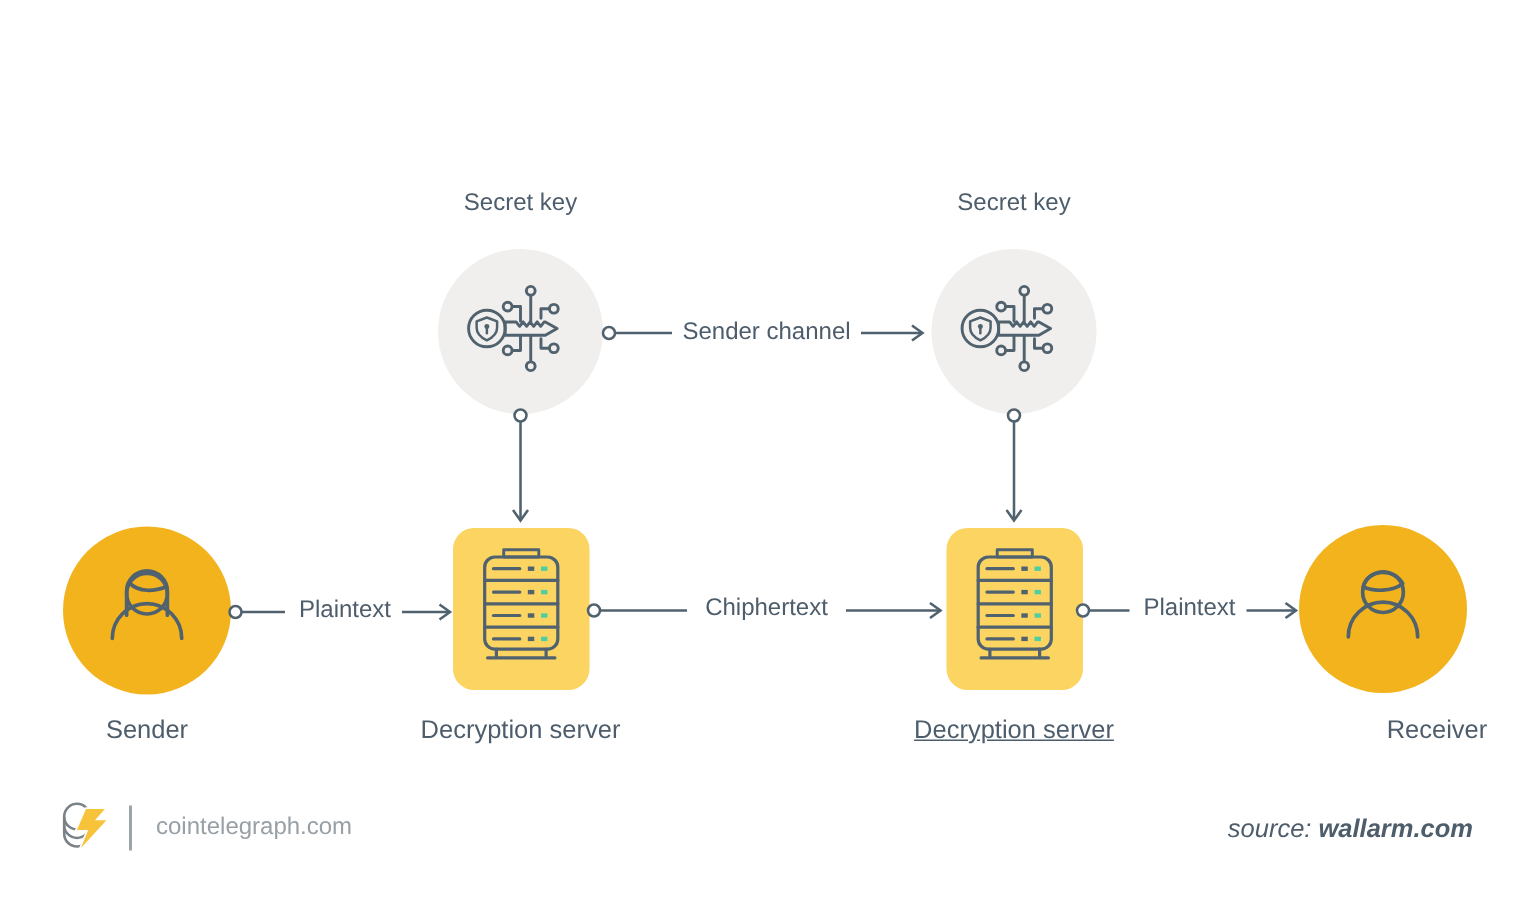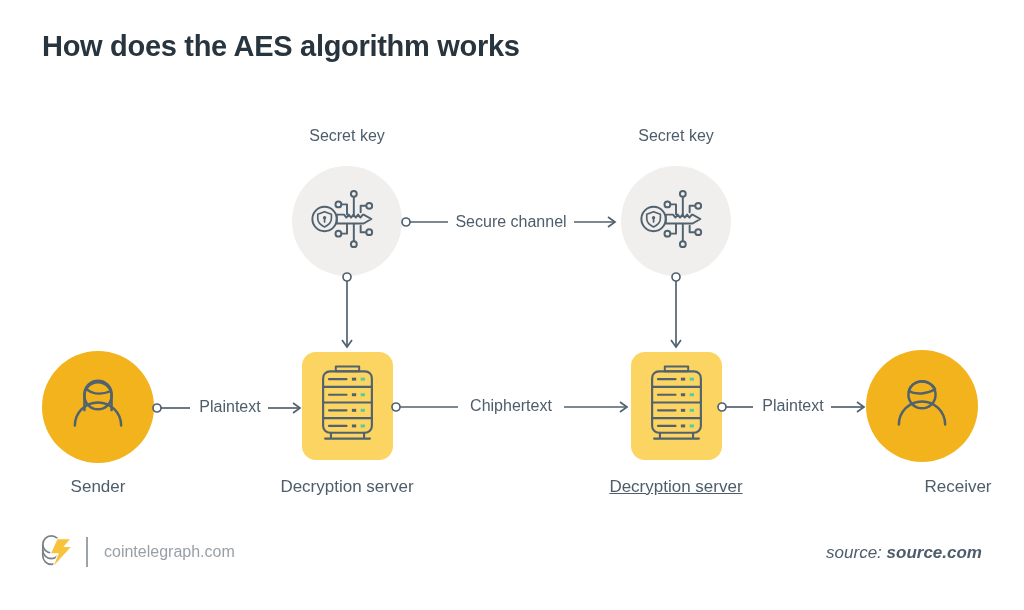--- a/index.html
+++ b/index.html
@@ -45,21 +45,20 @@
     color:var(--text,#4E5D6B);
   }
   .footer-source b{font-weight:700;}
   .logo{position:absolute;left:38px;top:534px;}
 </style>
 </head>
 <body>
 
 <div class="canvas">
 
-  <div class="title">How does the AES algorithm works</div>
 
   <div class="lbl" style="left:347px;top:127px;">Secret key</div>
   <div class="lbl" style="left:676px;top:127px;">Secret key</div>
 
   <div class="gray-circle" style="left:292px;top:166px;">
     <span>
       <svg width="78" height="64" viewBox="0 0 80 64">
         <circle class="st" cx="17" cy="32" r="12.5" stroke-width="2"></circle>
         <path class="st" stroke-width="1.7" d="M17,24.5 l7,2.6 v4.4 c0,4.6 -4,7.2 -7,8.6 c-3,-1.4 -7,-4 -7,-8.6 v-4.4 z"></path>
         <circle class="fill-slate" cx="17" cy="30.6" r="1.7"></circle>
@@ -207,21 +206,21 @@
       <polyline class="ln" points="620,402 627,407 620,412"></polyline>
     </g>
     <g>
       <circle class="dot" cx="722" cy="407" r="4"></circle>
       <line class="ln" x1="726" y1="407" x2="753" y2="407"></line>
       <line class="ln" x1="831" y1="407" x2="863" y2="407"></line>
       <polyline class="ln" points="857,402 864,407 857,412"></polyline>
     </g>
   </svg>
 
-  <div class="lbl" style="left:511px;top:213px;">Secure channel</div>
+  <div class="lbl" style="left:511px;top:213px;">Sender channel</div>
   <div class="lbl" style="left:230px;top:398px;">Plaintext</div>
   <div class="lbl" style="left:511px;top:397px;text-align:right;">Chiphertext</div>
   <div class="lbl" style="left:793px;top:397px;">Plaintext</div>
 
   <div class="lbl big" style="left:98px;top:477px;">Sender</div>
   <div class="lbl big" style="left:347px;top:477px;">Decryption server</div>
   <div class="lbl big" style="left:676px;top:477px;text-decoration:underline;">Decryption server</div>
   <div class="lbl big" style="left:958px;top:477px;">Receiver</div>
 
   <span class="logo">
@@ -229,16 +228,16 @@
       <circle cx="14" cy="11" r="9" fill="none" stroke="#7A8288" stroke-width="1.8"></circle>
       <path d="M5,11 v6 a9,9 0 0 0 18,0 v-6" fill="none" stroke="#7A8288" stroke-width="1.8"></path>
       <path d="M5,17 v6 a9,9 0 0 0 18,0 v-6" fill="none" stroke="#7A8288" stroke-width="1.8"></path>
       <path d="M20,5 h15 l-7,8 h8 L15,36 l6,-15 h-8 Z" fill="#F7C33B" stroke="#ffffff" stroke-width="1.2"></path>
     </svg>
   </span>
   <div class="footer-divider"></div>
   <div class="footer-brand">cointelegraph.com</div>
   <div class="footer-source">
     <span>source:</span>
-    <b>source.com</b>
+    <b>wallarm.com</b>
   </div>
 
 </div>
 
 </body></html>

